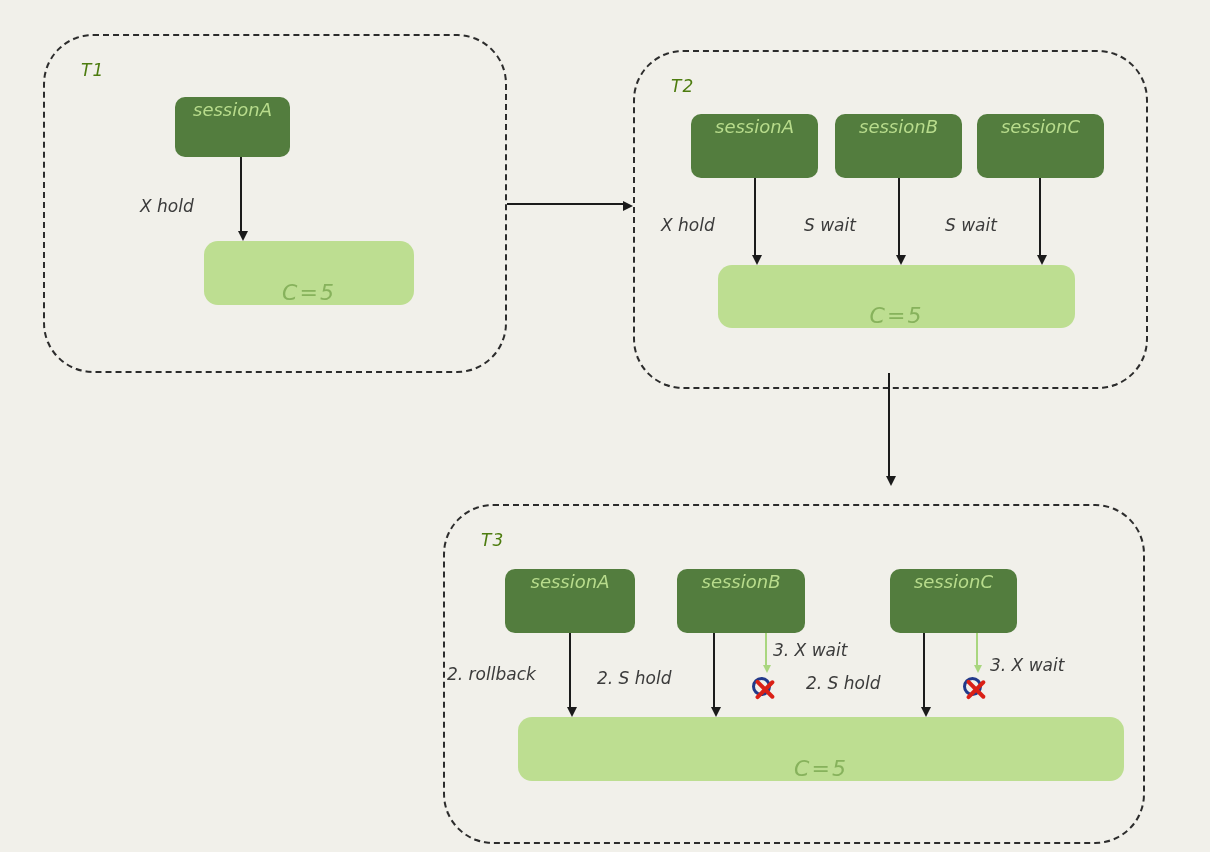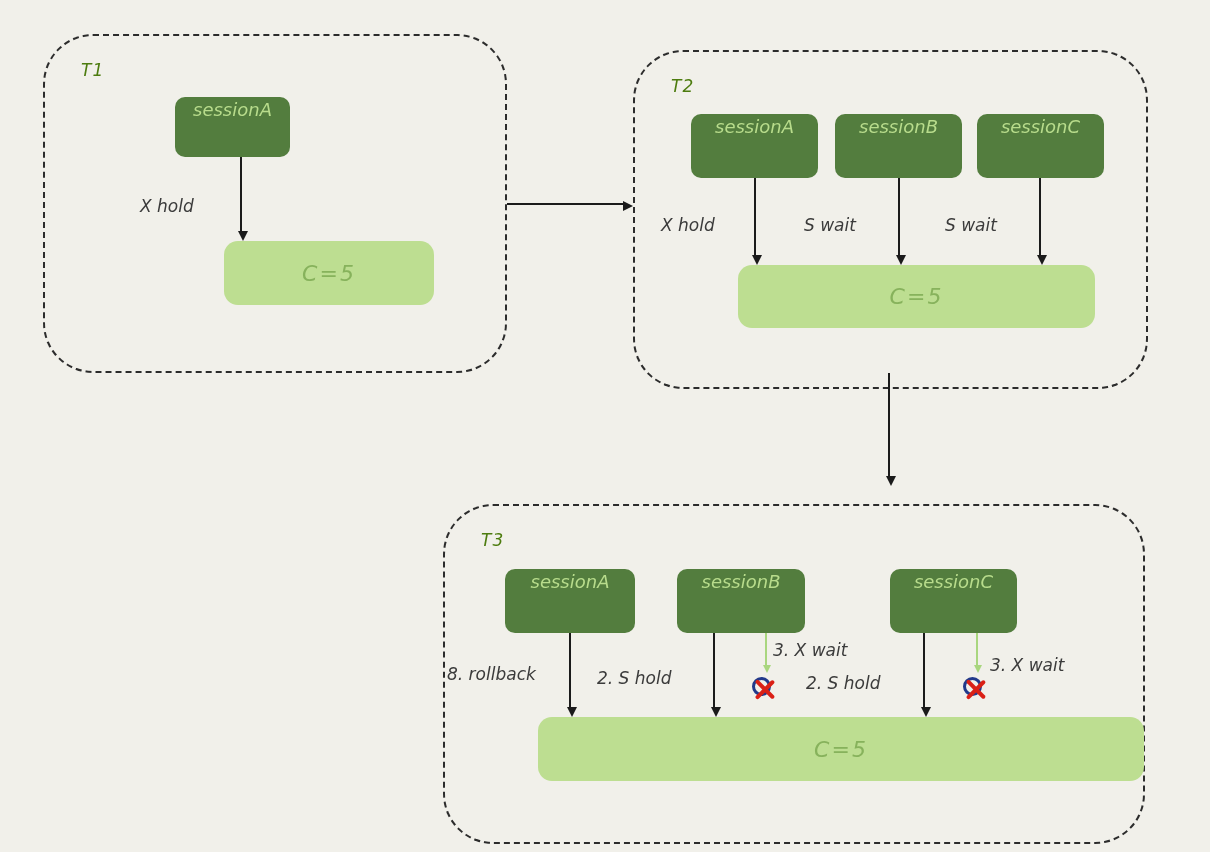--- a/index.html
+++ b/index.html
@@ -51,21 +51,21 @@
     display:flex;flex-direction:row;justify-content:center;
     line-height:1.45;
   }
   .s-title{font-size:18px;}
   .s-name{font-size:18px;}
 
   .resource{
     position:absolute;
     background:var(--resource-box);
     border-radius:14px;
-    display:flex;align-items:center;justify-content:center;margin-left:20px;
+    display:flex;align-items:flex-end;justify-content:center;
   }
   .resource span{
     color:var(--resource-text);
     font-size:22px;
     font-style:italic;
     letter-spacing:2px;
   }
 
   .edge-label{
     position:absolute;
@@ -182,21 +182,21 @@
 
     <div class="varrow" style="left:124px;top:127px;height:74px;"></div>
     <div class="varrow" style="left:268px;top:127px;height:74px;"></div>
     <div class="varrow" style="left:478px;top:127px;height:74px;"></div>
 
     <div class="warrow" style="left:320px;top:127px;height:32px;"></div>
     <div class="deny" style="left:307px;top:171px;"></div>
     <div class="warrow" style="left:531px;top:127px;height:32px;"></div>
     <div class="deny" style="left:518px;top:171px;"></div>
 
-    <span class="edge-label right-align" style="left:2px;top:158px;width:120px;">8. rollback</span>
+    <span class="edge-label right-align" style="left:2px;top:158px;width:120px;">2. rollback</span>
     <span class="edge-label right-align" style="left:152px;top:162px;width:112px;">2. S hold</span>
     <span class="edge-label" style="left:328px;top:134px;">3. X wait</span>
     <span class="edge-label right-align" style="left:361px;top:167px;width:112px;">2. S hold</span>
     <span class="edge-label" style="left:545px;top:149px;">3. X wait</span>
 
     <div class="resource" style="left:73px;top:211px;width:606px;height:64px;">
       <span>C=5</span>
     </div>
   </section>
 

